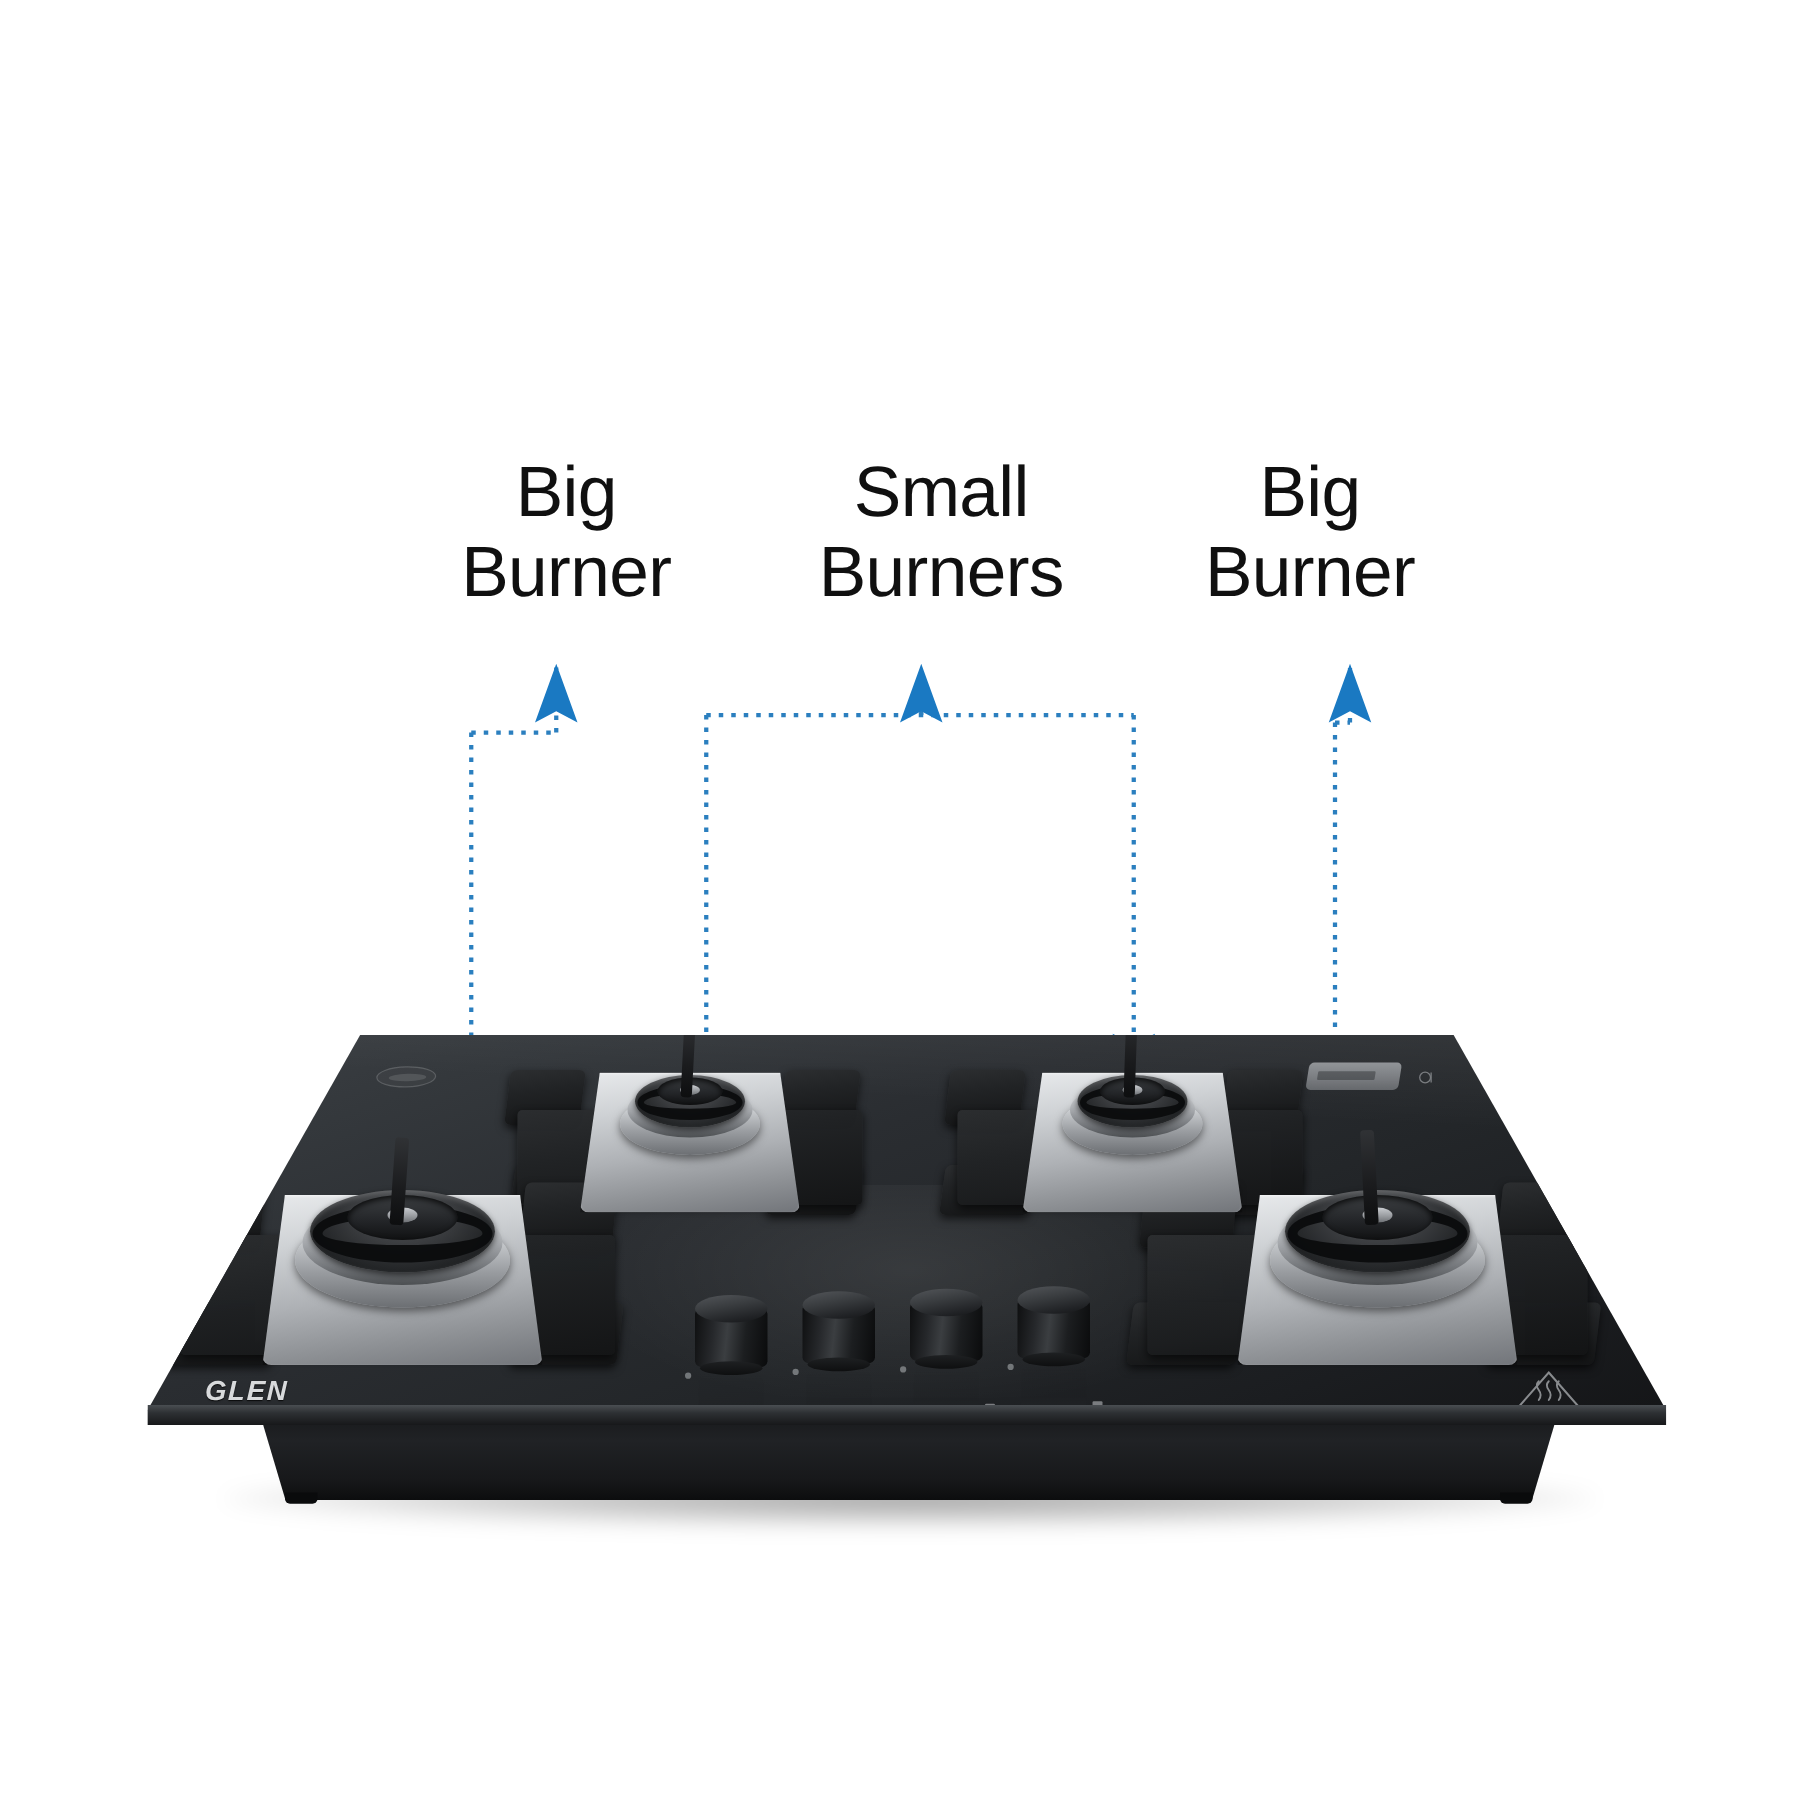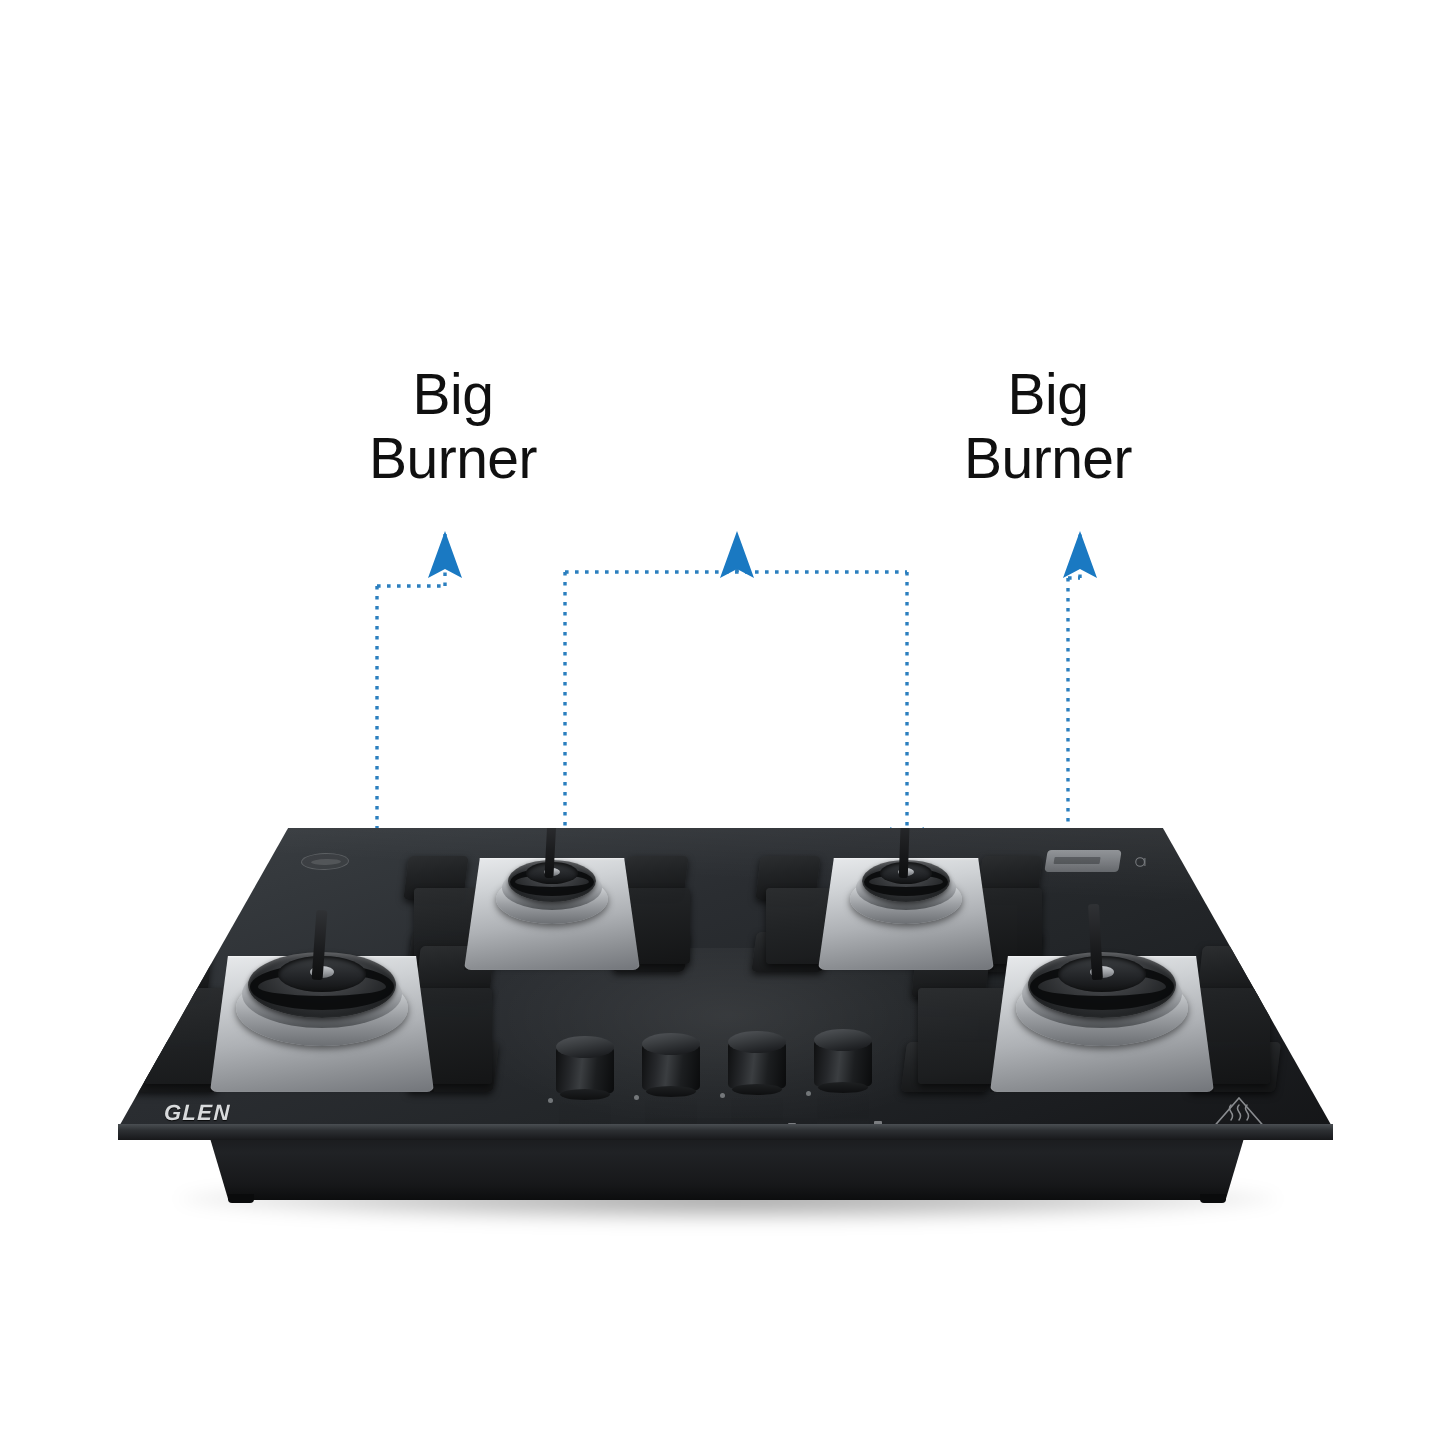--- a/index.html
+++ b/index.html
@@ -321,20 +321,22 @@
   }
 </style>
 </head>
 <body>
 
 <div id="stage">
 
   <div id="label-left" class="callout-label">Big
 Burner</div>
 
+  <div id="label-center" class="callout-label">Small
+Burners</div>
 
   <div id="label-right" class="callout-label">Big
 Burner</div>
 
   <svg id="connectors" viewBox="0 0 1445 1445">
     <defs>
       <style>
         .dot-line {
           fill: none;
           stroke: #2b7fbf;

